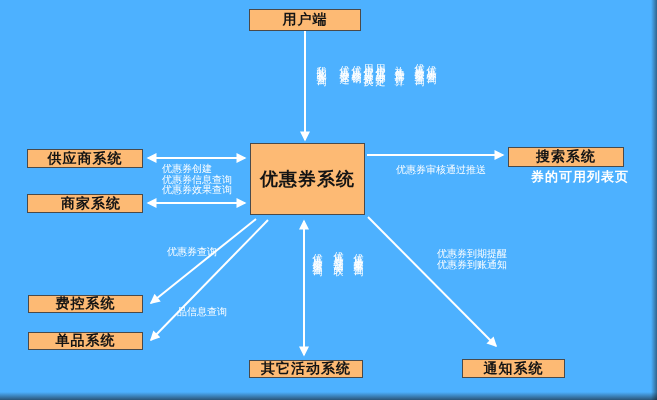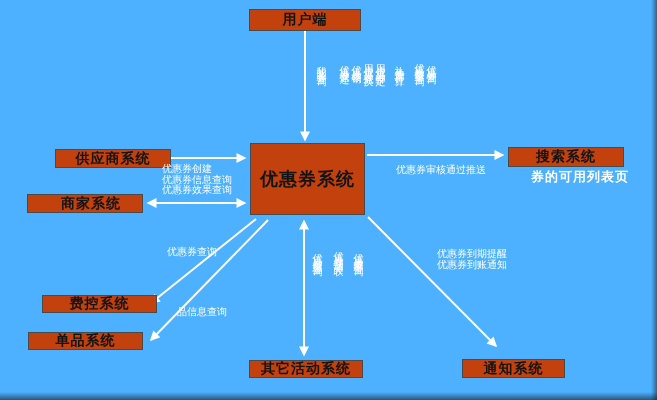--- a/index.html
+++ b/index.html
@@ -1,20 +1,20 @@
 <!DOCTYPE html>
 <html><head>
 <meta charset="utf-8">
 <style>
   html,body{margin:0;padding:0;}
   body{width:657px;height:400px;overflow:hidden;font-family:"Liberation Sans",sans-serif;}
   #canvas{position:relative;width:657px;height:400px;background:#4db1ff;overflow:hidden;}
   .arrows{position:absolute;left:0;top:0;pointer-events:none;}
   .node{
-    position:absolute;background:#c2410c;border:1px solid #4a4a4a;
+    position:absolute;background:#fdba74;border:1px solid #4a4a4a;
     display:flex;align-items:center;justify-content:center;
     font-size:14px;font-weight:600;color:#141414;letter-spacing:1px;
     box-sizing:border-box;white-space:nowrap;
   }
   .node-big{font-size:18px;}
   .vlabel{
     position:absolute;writing-mode:vertical-rl;text-orientation:upright;
     color:#ffffff;font-size:10px;letter-spacing:2px;line-height:12px;white-space:nowrap;
   }
   .hlabel{position:absolute;color:#ffffff;font-size:10px;white-space:nowrap;}
@@ -44,24 +44,24 @@
     <line x1="148" y1="203" x2="245" y2="203" stroke="#ffffff" stroke-width="2" marker-start="url(#as)" marker-end="url(#ae)"></line>
     <line x1="367" y1="155" x2="503" y2="155" stroke="#ffffff" stroke-width="2" marker-end="url(#ae)"></line>
     <line x1="256" y1="219" x2="151" y2="303" stroke="#ffffff" stroke-width="2" marker-end="url(#ae)"></line>
     <line x1="268" y1="220" x2="151" y2="340" stroke="#ffffff" stroke-width="2" marker-end="url(#ae)"></line>
     <line x1="304" y1="221" x2="304" y2="355" stroke="#ffffff" stroke-width="2" marker-start="url(#as)" marker-end="url(#ae)"></line>
     <line x1="368" y1="217" x2="496" y2="346" stroke="#ffffff" stroke-width="2" marker-end="url(#ae)"></line>
   </svg>
 
   <div class="node" style="left:249px;top:9px;width:112px;height:22px;">用户端</div>
   <div class="node node-big" style="left:250px;top:143px;width:115px;height:72px;">优惠券系统</div>
-  <div class="node" style="left:27px;top:149px;width:116px;height:19px;margin-left:28px;">供应商系统</div>
+  <div class="node" style="left:27px;top:149px;width:116px;height:19px;">供应商系统</div>
   <div class="node" style="left:27px;top:194px;width:116px;height:19px;padding-left:12px;">商家系统</div>
   <div class="node" style="left:508px;top:147px;width:116px;height:20px;">搜索系统</div>
-  <div class="node" style="left:28px;top:295px;width:115px;height:18px;margin-left:14px;">费控系统</div>
+  <div class="node" style="left:28px;top:295px;width:115px;height:18px;">费控系统</div>
   <div class="node" style="left:28px;top:332px;width:115px;height:18px;">单品系统</div>
   <div class="node" style="left:249px;top:360px;width:114px;height:18px;">其它活动系统</div>
   <div class="node" style="left:462px;top:359px;width:103px;height:19px;">通知系统</div>
 
   <div class="vlabel" style="left:315px;top:58px;">我的礼券查询</div>
   <div class="vlabel" style="left:338px;top:58px;">优惠券返还</div>
   <div class="vlabel" style="left:350px;top:58px;">优惠券核销</div>
   <div class="vlabel" style="left:362px;top:56px;">用户优惠券兑换</div>
   <div class="vlabel" style="left:374px;top:56px;">用户优惠券绑定</div>
   <div class="vlabel" style="left:393px;top:58px;">礼券使用计算</div>

